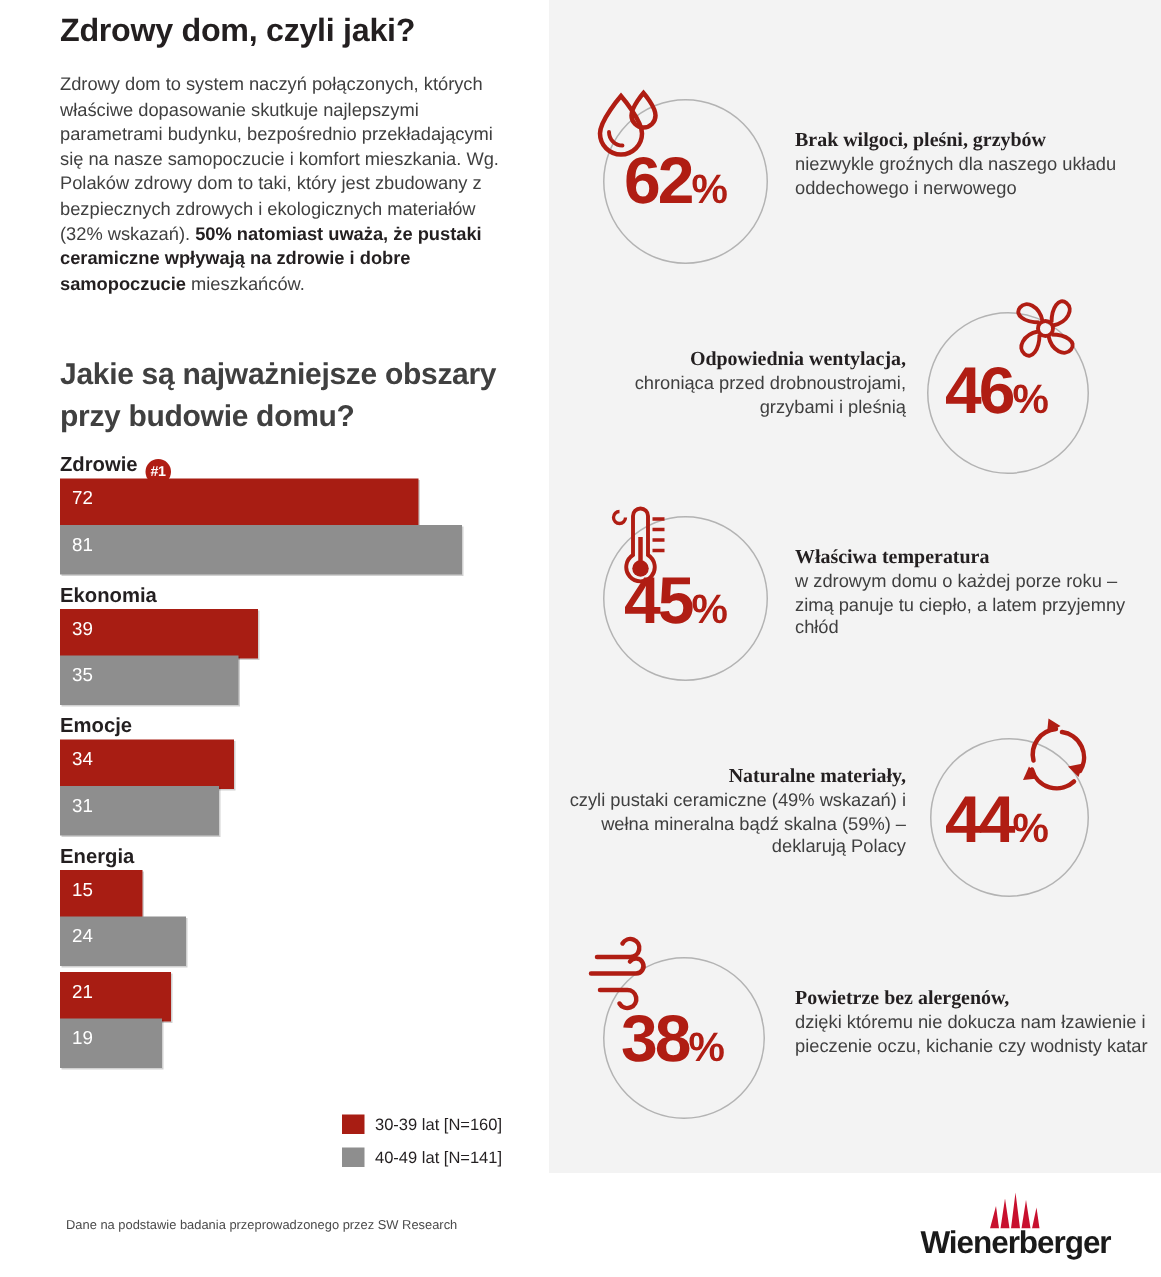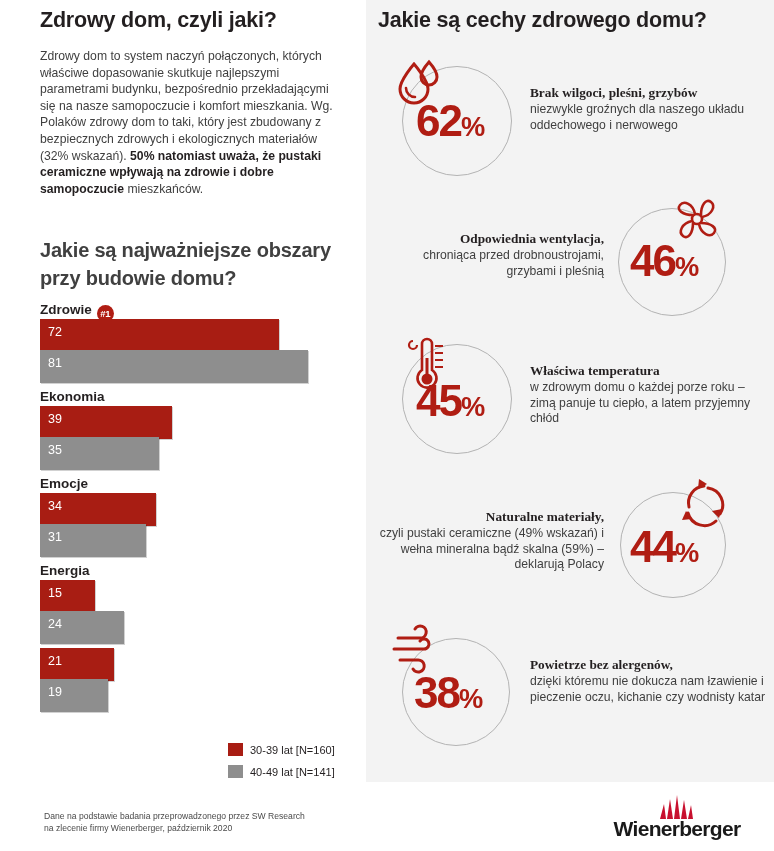--- a/index.html
+++ b/index.html
@@ -197,21 +197,20 @@
     <div class="legend-item">
       <span class="legend-swatch red"></span>
       <span class="legend-text">30-39 lat [N=160]</span>
     </div>
     <div class="legend-item">
       <span class="legend-swatch grey"></span>
       <span class="legend-text">40-49 lat [N=141]</span>
     </div>
   </div>
 
-  <div class="h-right">Jakie są cechy zdrowego domu?</div>
 
   <div class="stat" style="top:62px;height:120px;">
     <div class="circle" style="left:24px;top:4px;width:110px;height:110px;"></div>
     <div class="ic" style="left:10px;top:-4px;">
       <svg width="58" height="58" viewBox="0 0 58 58">
         <path d="M26 6 C26 6 12 22 12 31 A14 14 0 0 0 40 31 C40 22 26 6 26 6 Z" fill="none" stroke="#b01d13" stroke-width="3"></path>
         <path d="M18 30 A9 9 0 0 0 27 39" fill="none" stroke="#b01d13" stroke-width="2.6" stroke-linecap="round"></path>
         <path d="M41 4 C41 4 33 13 33 19 A8 8 0 0 0 49 19 C49 13 41 4 41 4 Z" fill="none" stroke="#b01d13" stroke-width="3"></path>
       </svg>
     </div>
@@ -306,21 +305,20 @@
       <span>38</span><span class="sym">%</span>
     </div>
     <div class="stat-text" style="left:152px;top:32px;width:236px;text-align:left;">
       <div class="stat-title">Powietrze bez alergenów,</div>
       <div class="stat-desc">dzięki któremu nie dokucza nam łzawienie i pieczenie oczu, kichanie czy wodnisty katar</div>
     </div>
   </div>
 
   <div class="footer-note">
     <div>Dane na podstawie badania przeprowadzonego przez SW Research</div>
-    <div>na zlecenie firmy Wienerberger, październik 2020</div>
   </div>
 
   <div class="logo">
     <div class="logo-mark">
       <svg width="42" height="24" viewBox="0 0 42 24">
         <g fill="#c8102e">
           <path d="M4 24 L8 9 L10 24 Z"></path>
           <path d="M11 24 L14 4 L17 24 Z"></path>
           <path d="M18 24 L21 0 L24 24 Z"></path>
           <path d="M25 24 L28 5 L31 24 Z"></path>

